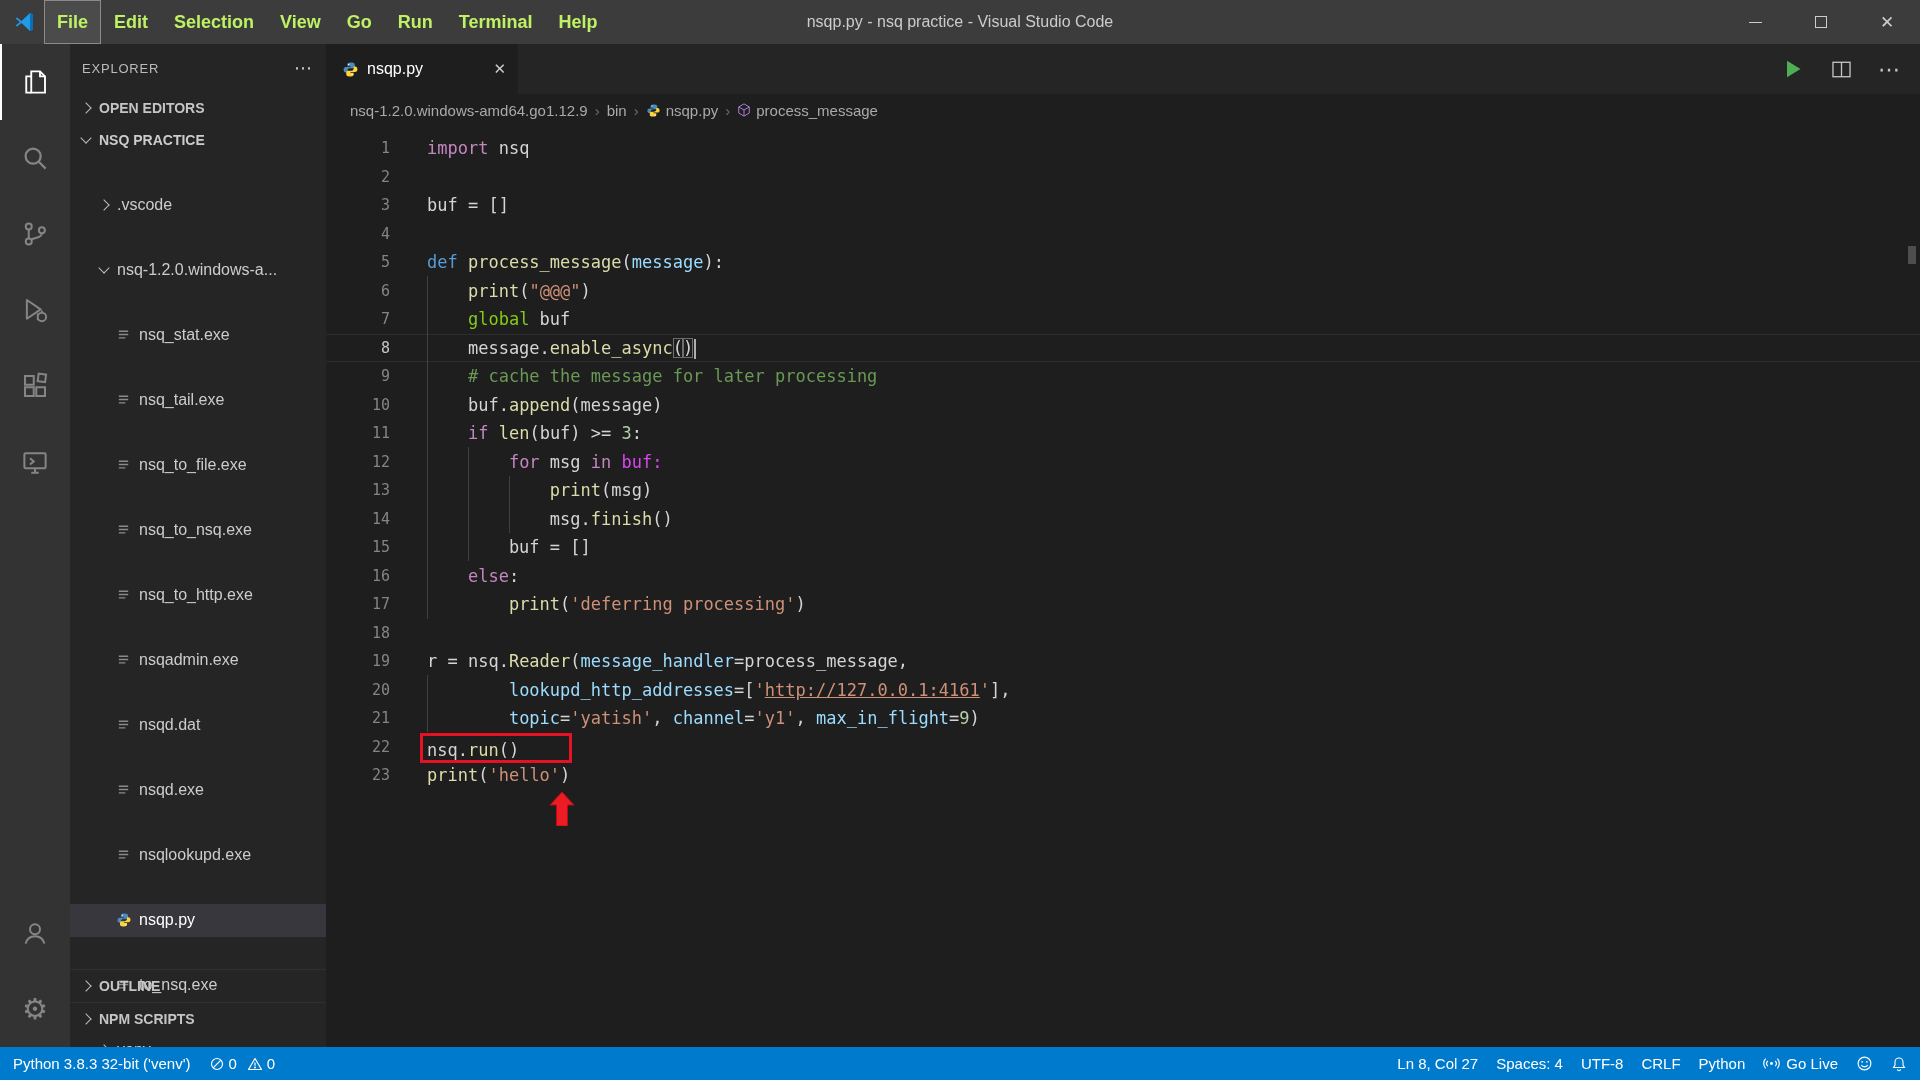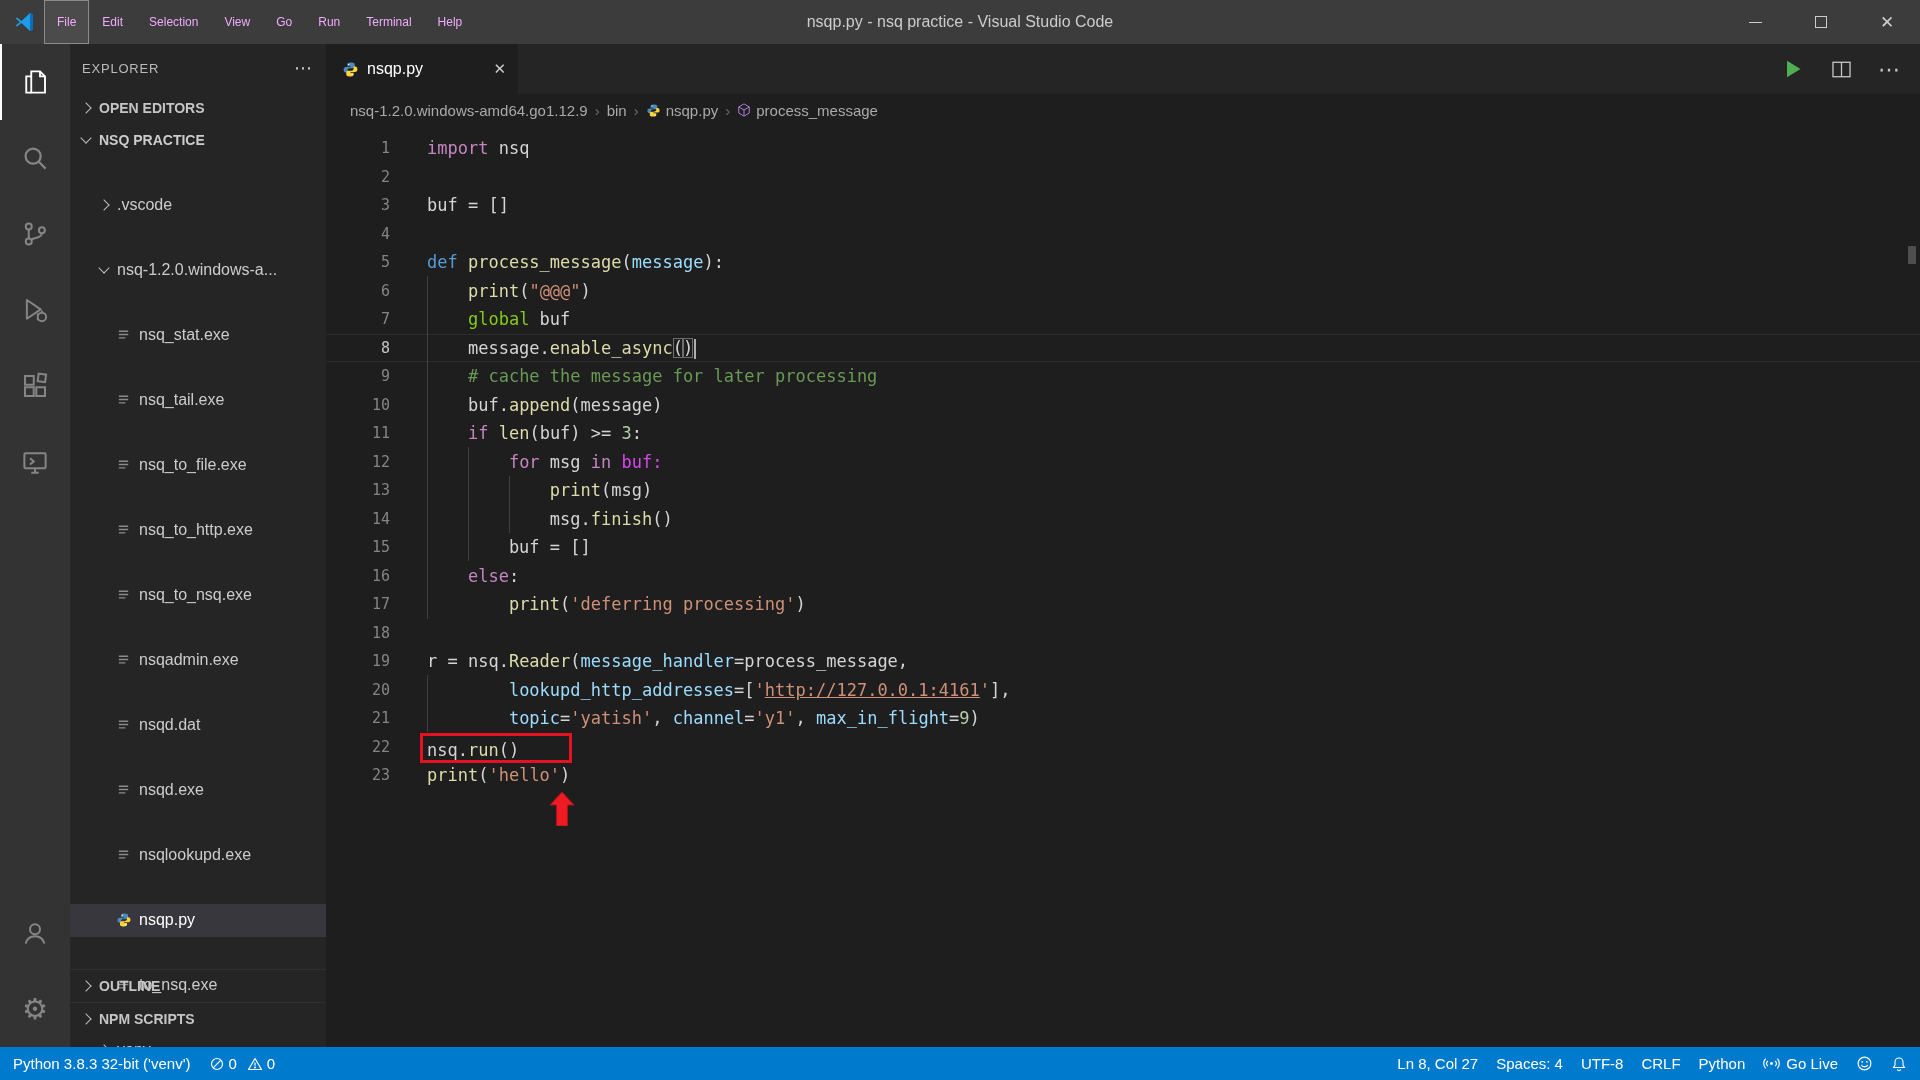--- a/index.html
+++ b/index.html
@@ -5,21 +5,21 @@
   * { margin:0; padding:0; box-sizing:border-box; }
   html,body { width:1920px; height:1080px; overflow:hidden; background:#1e1e1e;
               font-family:"Liberation Sans", sans-serif; user-select:none; }
   .app { width:1920px; height:1080px; display:flex; flex-direction:column; }
 
   
   .titlebar { height:44px; background:#3c3c3c; display:flex; align-items:center;
               position:relative; color:#cccccc; flex:0 0 44px; }
   .vscode-logo { width:24px; height:24px; margin:0 8px 0 12px; }
   .menubar { display:flex; height:100%; align-items:stretch; }
-  .menu-item { padding:0 13px; display:flex; align-items:center; font-size:12px; color:#f0abfc; cursor:default; }
+  .menu-item { padding:0 13px; display:flex; align-items:center; font-size:18px; color:#bef264; cursor:default;font-weight:bold; }
   .menu-item.focused { background:rgba(255,255,255,0.08); outline:1px solid #8a8a8a; outline-offset:-1px; }
   .win-title { position:absolute; left:0; right:0; text-align:center; font-size:16px; color:#cccccc; pointer-events:none; }
   .win-controls { margin-left:auto; display:flex; height:100%; z-index:2; }
   .win-btn { width:66px; height:100%; display:flex; align-items:center; justify-content:center; color:#cccccc; }
   .ic-min { width:13px; height:1px; background:#cccccc; display:inline-block; }
   .ic-max { width:12px; height:12px; border:1px solid #cccccc; display:inline-block; }
   .ic-close { font-size:17px; line-height:1; }
 
   
   .main { flex:1 1 auto; display:flex; min-height:0; }
@@ -233,29 +233,29 @@
               </svg>
             </span>
             <span>nsq_to_file.exe</span>
           </div>
           <div class="tree-row d1">
             <span class="tree-icon">
               <svg width="15" height="15" viewBox="0 0 16 16" stroke="#8a8a8a" stroke-width="1.4">
                 <path d="M3 4.5h10M3 8h10M3 11.5h7"></path>
               </svg>
             </span>
+            <span>nsq_to_nsq.exe</span>
+          </div>
+          <div class="tree-row d1">
+            <span class="tree-icon">
+              <svg width="15" height="15" viewBox="0 0 16 16" stroke="#8a8a8a" stroke-width="1.4">
+                <path d="M3 4.5h10M3 8h10M3 11.5h7"></path>
+              </svg>
+            </span>
             <span>nsq_to_http.exe</span>
-          </div>
-          <div class="tree-row d1">
-            <span class="tree-icon">
-              <svg width="15" height="15" viewBox="0 0 16 16" stroke="#8a8a8a" stroke-width="1.4">
-                <path d="M3 4.5h10M3 8h10M3 11.5h7"></path>
-              </svg>
-            </span>
-            <span>nsq_to_nsq.exe</span>
           </div>
           <div class="tree-row d1">
             <span class="tree-icon">
               <svg width="15" height="15" viewBox="0 0 16 16" stroke="#8a8a8a" stroke-width="1.4">
                 <path d="M3 4.5h10M3 8h10M3 11.5h7"></path>
               </svg>
             </span>
             <span>nsqadmin.exe</span>
           </div>
           <div class="tree-row d1">

